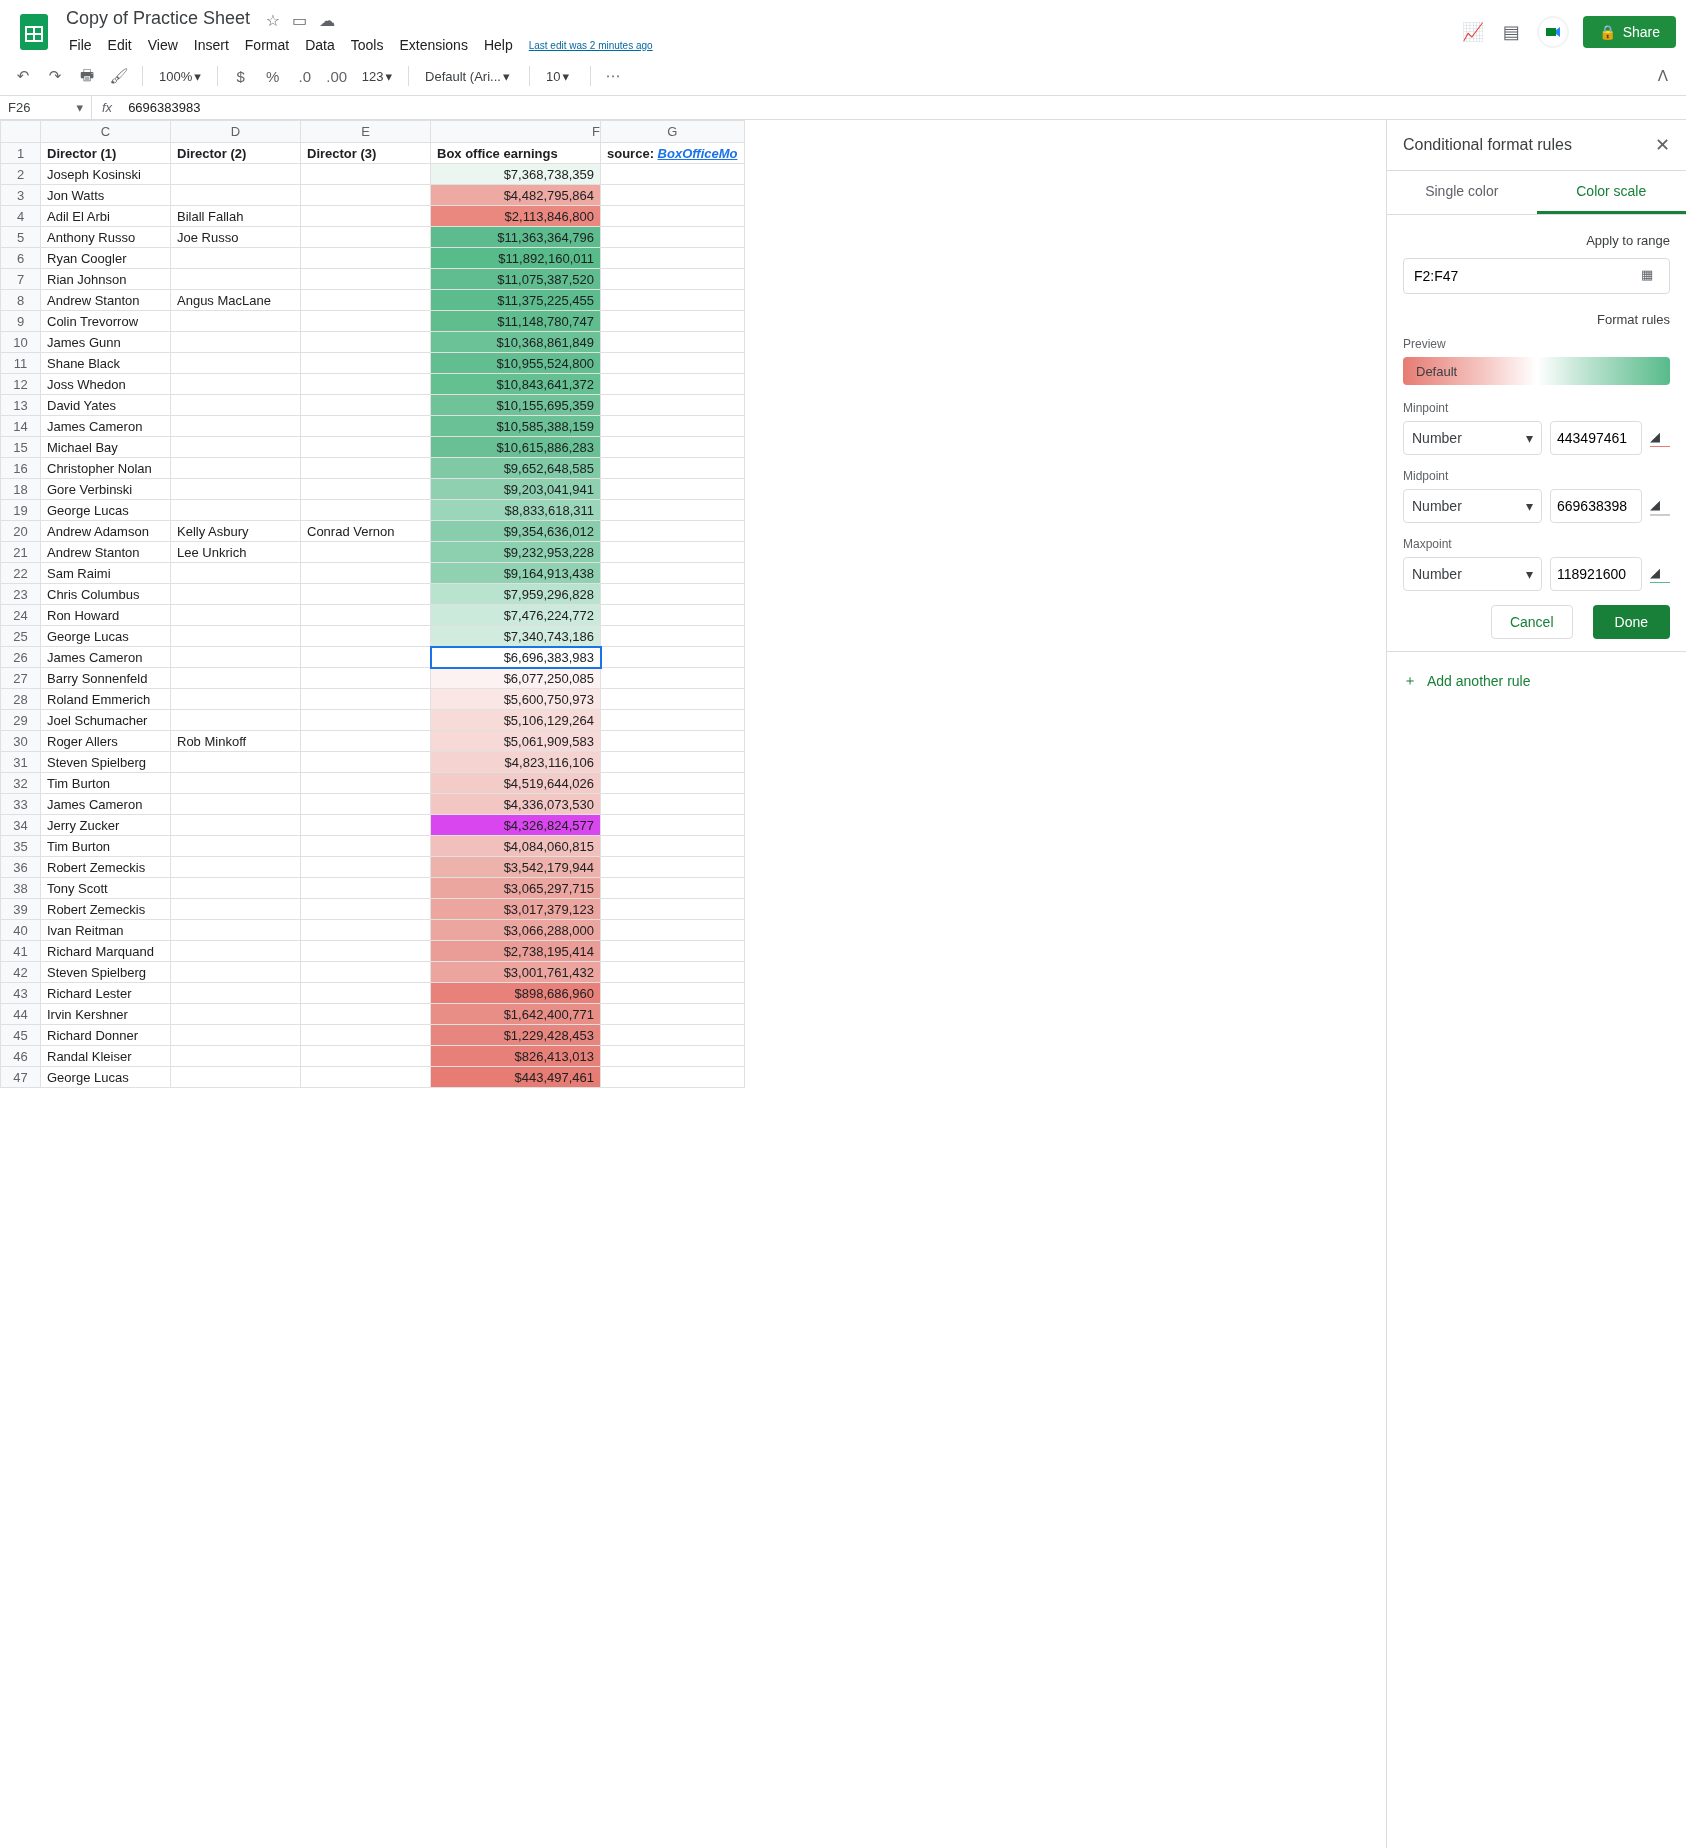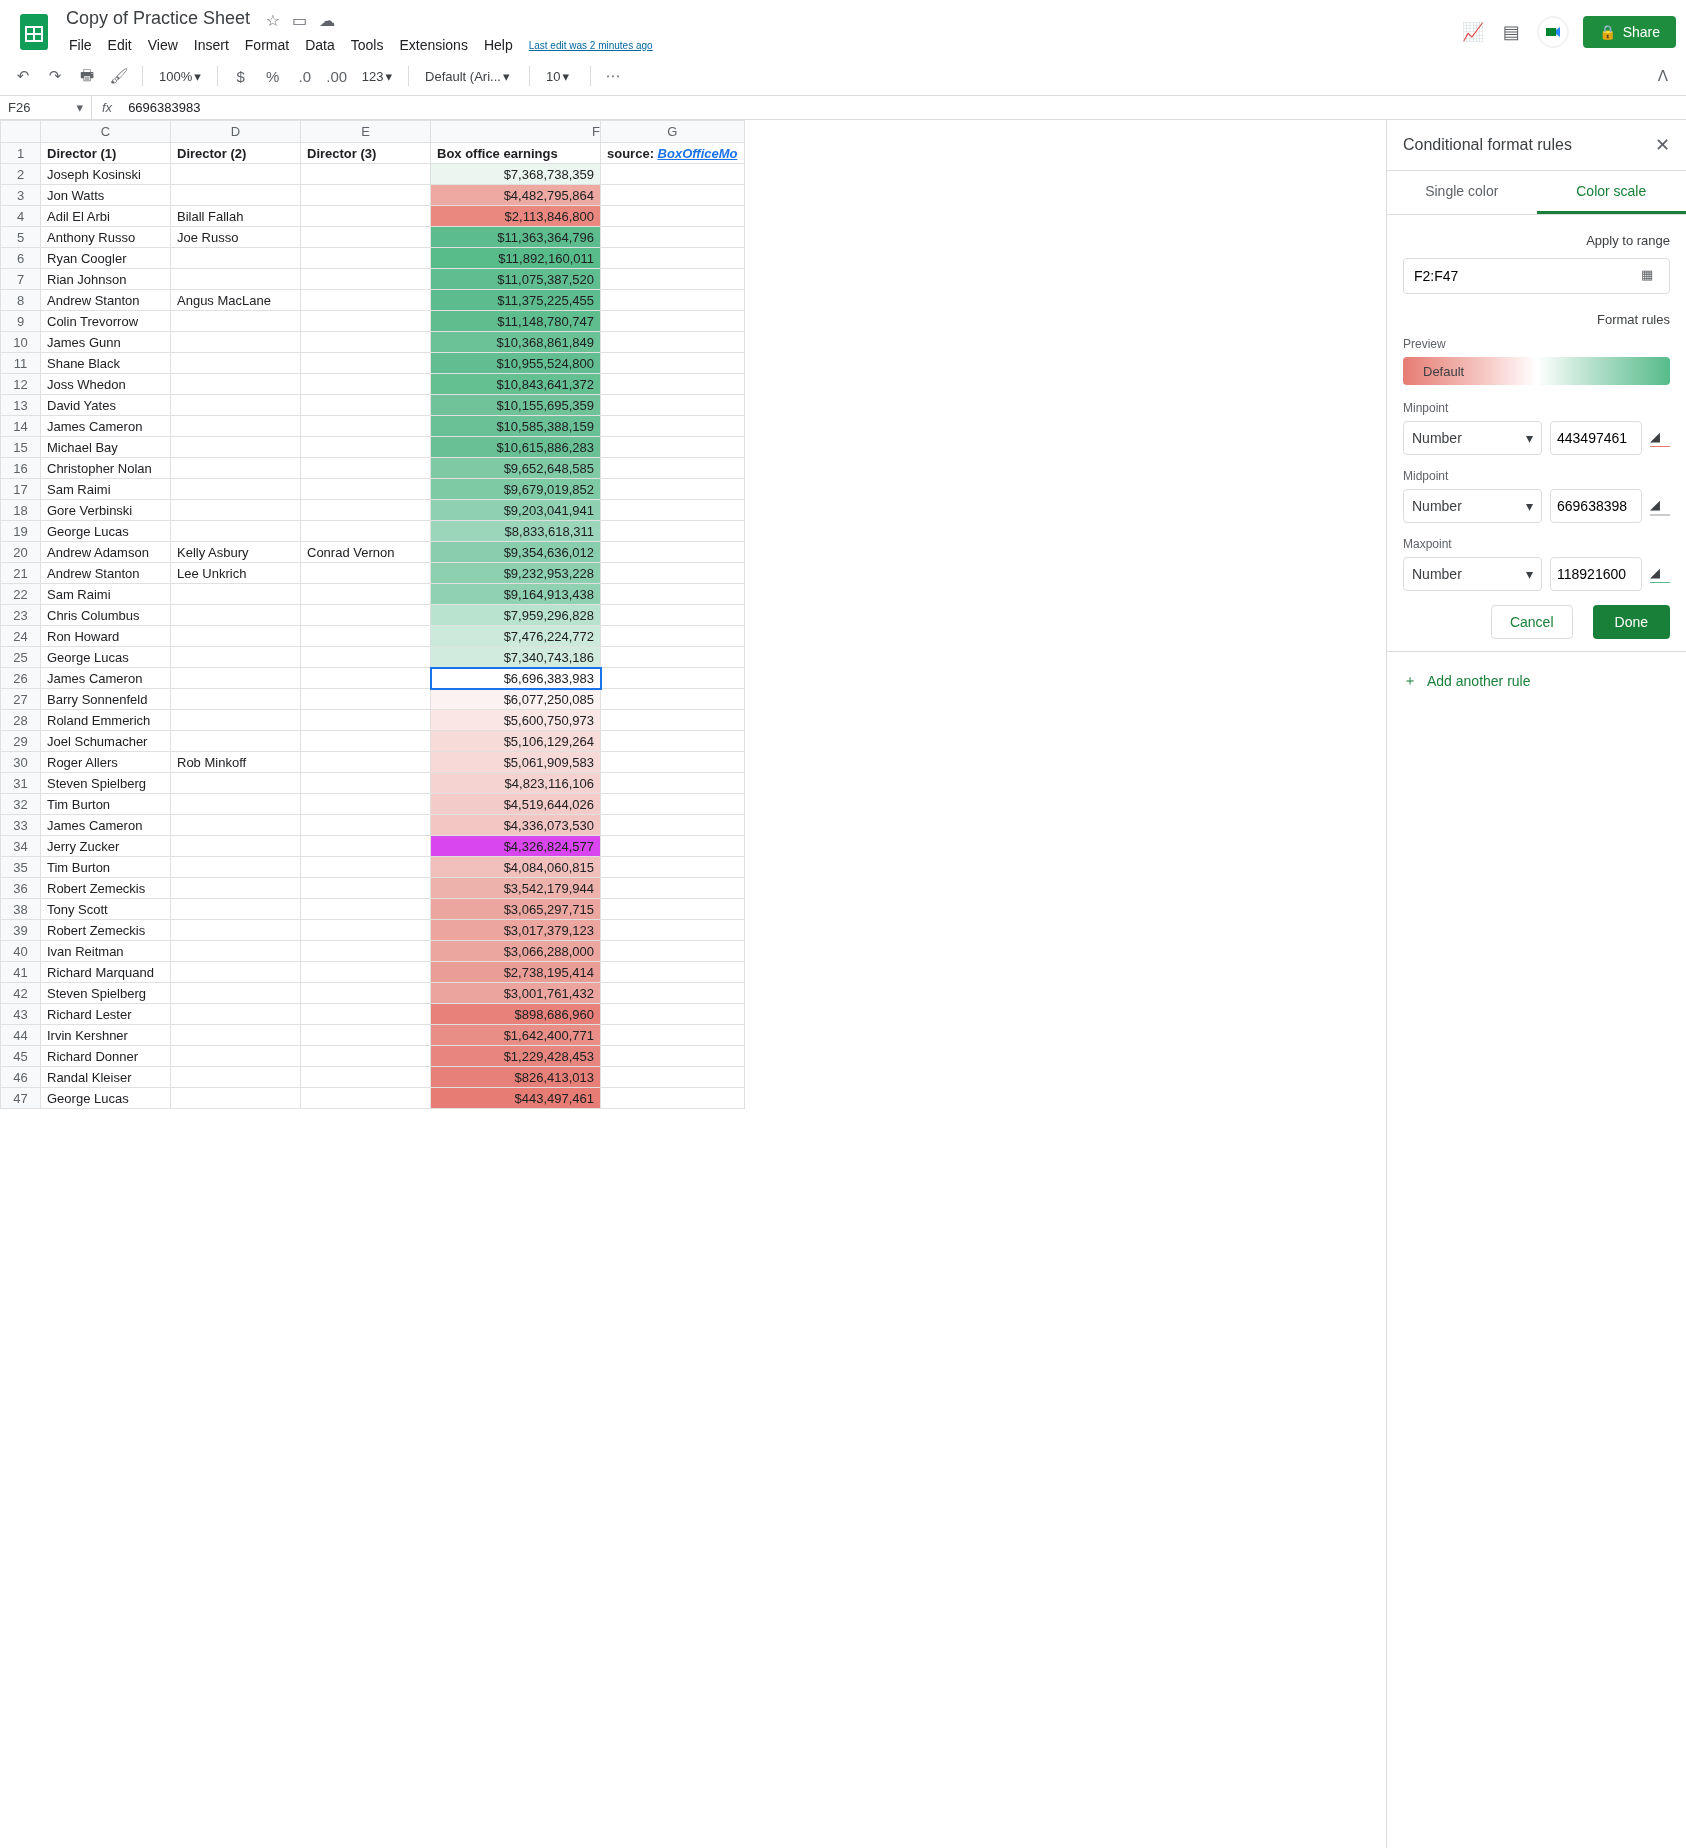--- a/index.html
+++ b/index.html
@@ -62,21 +62,21 @@
 .tabs { display:flex; border-bottom:1px solid #dadce0; }
 .tab { flex:1; text-align:center; padding:12px 0; font-size:14px; color:#5f6368; border-bottom:3px solid transparent; }
 .tab.active { color:#188038; font-weight:500; border-bottom:3px solid #188038; }
 .panel-body { padding:14px 16px; font-size:13px; color:#3c4043; }
 .section-label { font-size:13px; font-weight:500; margin-bottom:10px; margin-top:4px;text-align:right; }
 .range-input { display:flex; align-items:center; border:1px solid #dadce0; border-radius:4px; padding:8px 10px; margin-bottom:18px; }
 .range-input input { border:none; flex:1; font-size:14px; outline:none; }
 .grid-icon { width:18px; height:18px; color:#5f6368; }
 .sub-label { font-size:12px; color:#5f6368; margin:8px 0 6px 0; }
 .gradient-preview { height:28px; border-radius:4px; display:flex; align-items:center; margin-bottom:16px; background:linear-gradient(90deg,#e67c73 0%,#f5c6c2 30%,#ffffff 50%,#b7e1cd 70%,#57bb8a 100%); }
-.gradient-preview span { font-size:13px; color:#3c4043; padding-left:20px; font-weight:500;}
+.gradient-preview span { font-size:13px; color:#3c4043; padding-left:13px; font-weight:500;}
 .point-row { display:flex; gap:8px; align-items:center; margin-bottom:14px; }
 .point-select { flex:1; border:1px solid #dadce0; border-radius:4px; padding:8px 8px; display:flex; justify-content:space-between; align-items:center; font-size:14px;}
 .point-value { width:92px; border:1px solid #dadce0; border-radius:4px; padding:8px 6px; font-size:14px; overflow:hidden; }
 .color-chip { width:20px; height:18px; display:flex; flex-direction:column; gap:2px; }
 .btn-row { display:flex; justify-content:flex-end; gap:20px; margin-top:8px; margin-bottom:10px; }
 .btn-cancel { background:#fff; border:1px solid #dadce0; color:#188038; padding:8px 18px; border-radius:4px; font-size:14px; font-weight:500; }
 .btn-done { background:#188038; border:none; color:#fff; padding:8px 22px; border-radius:4px; font-size:14px; font-weight:500;}
 .divider { height:1px; background:#dadce0; margin:12px -16px; }
 .add-rule { color:#188038; font-size:14px; font-weight:500; display:flex; align-items:center; gap:10px; padding:8px 0;}
 </style>
@@ -304,28 +304,20 @@
             </tr>
             <tr>
               <th class="row-head">16</th>
   <td class="col-c">Christopher Nolan</td>
   <td class="col-d"></td>
   <td class="col-e"></td>
   <td class="col-f" style="background:#7fcaa5">$9,652,648,585</td>
   <td class="col-g"></td>
             </tr>
             <tr>
-              <th class="row-head">17</th>
-  <td class="col-c">Sam Raimi</td>
-  <td class="col-d"></td>
-  <td class="col-e"></td>
-  <td class="col-f" style="background:#7ecaa4">$9,679,019,852</td>
-  <td class="col-g"></td>
-            </tr>
-            <tr>
               <th class="row-head">18</th>
   <td class="col-c">Gore Verbinski</td>
   <td class="col-d"></td>
   <td class="col-e"></td>
   <td class="col-f" style="background:#8ed0b0">$9,203,041,941</td>
   <td class="col-g"></td>
             </tr>
             <tr>
               <th class="row-head">19</th>
   <td class="col-c">George Lucas</td>

